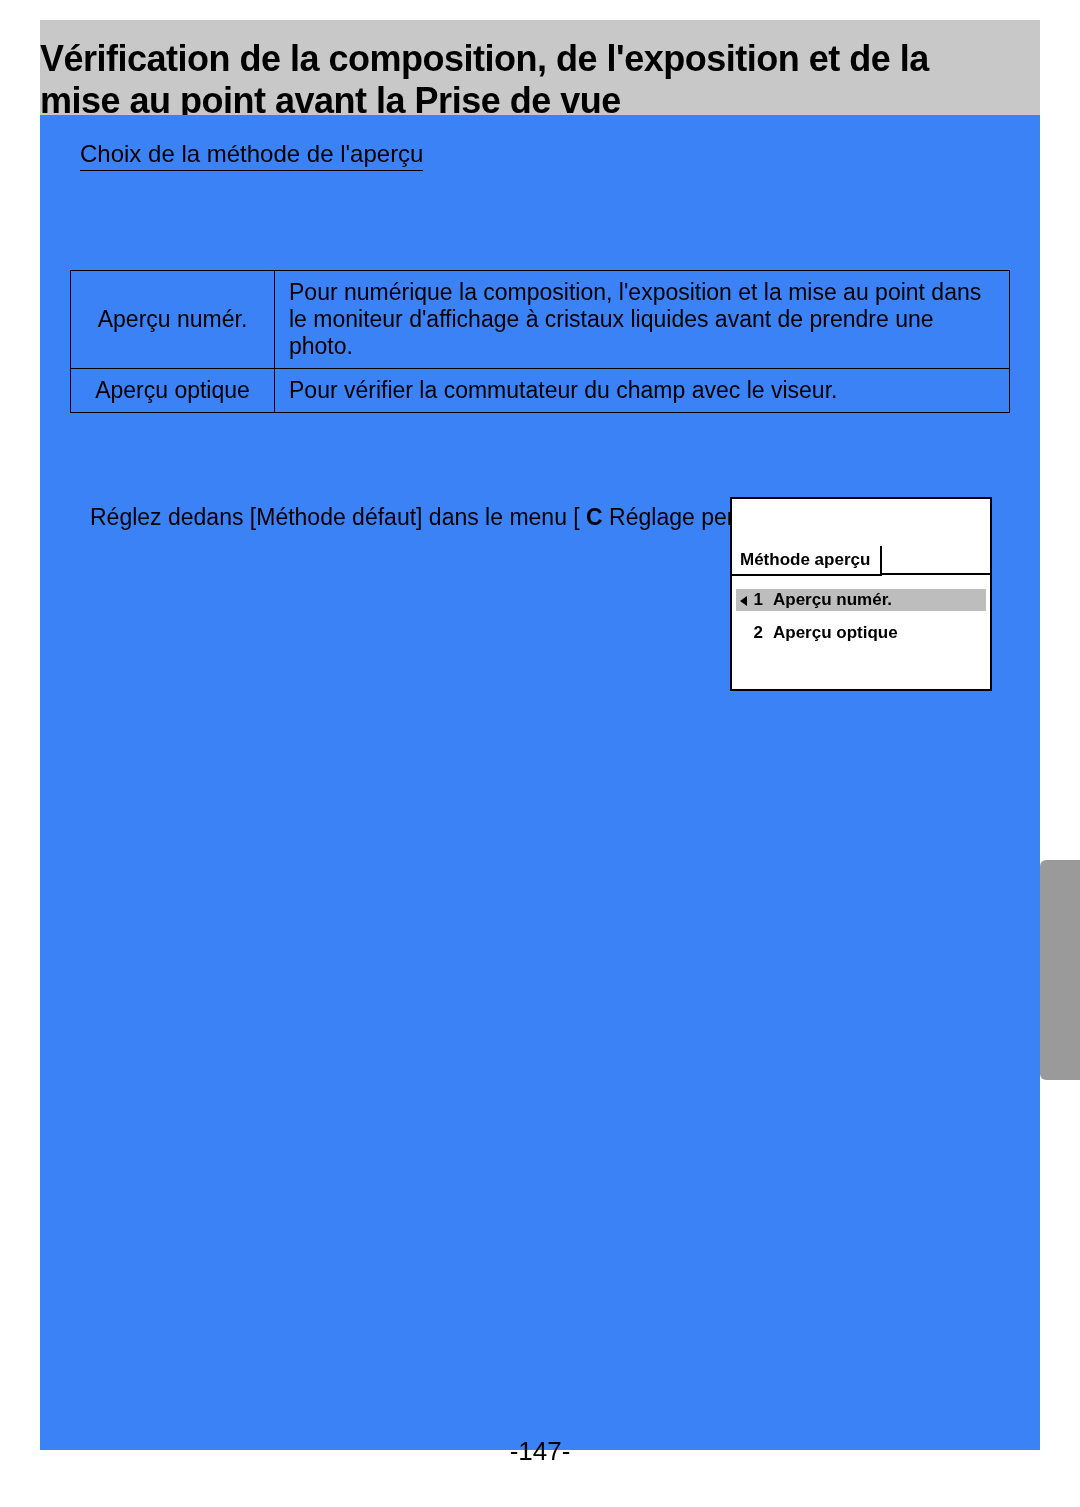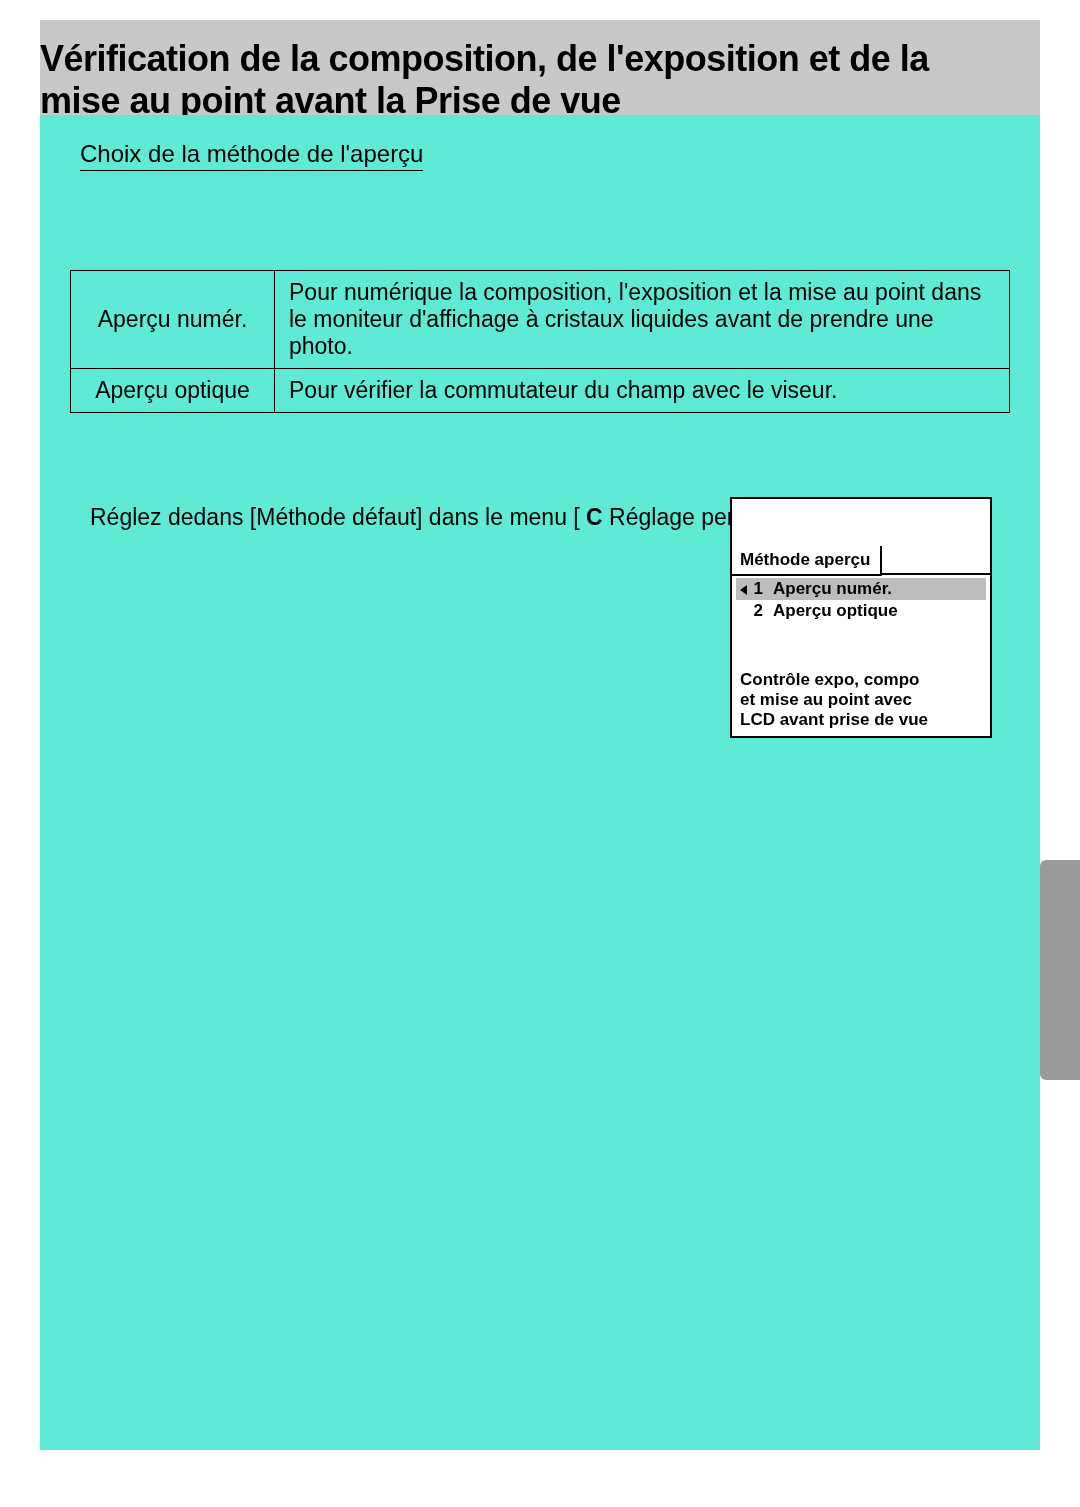--- a/index.html
+++ b/index.html
@@ -40,21 +40,21 @@
     font-weight: bold;
     font-stretch: condensed;
     letter-spacing: -0.5px;
   }
   .white-body {
     position: absolute;
     top: 95px;
     left: 0;
     width: 1000px;
     height: 1335px;
-    background: #5eead4;
+    background: #3b82f6;
   }
   .section-label {
     position: absolute;
     top: 25px;
     left: 40px;
     font-size: 24px;
     border-bottom: 1px solid #000;
     padding-bottom: 2px;
   }
   .bullet-block {
@@ -163,21 +163,21 @@
   }
   .menu-items {
     padding: 3px 0 3px 0;
   }
   .menu-item {
     padding: 1px 8px 1px 8px;
     white-space: nowrap;
   }
   .menu-item.selected {
     background: #bdbdbd;
-    margin: 0 4px;
+    margin: 11px 4px;
     padding-left: 4px;
     padding-right: 4px;
   }
   .menu-item .arrow {
     display: inline-block;
     width: 0;
     height: 0;
     border-top: 5px solid transparent;
     border-bottom: 5px solid transparent;
     border-right: 7px solid #000;
@@ -259,26 +259,22 @@
         </div>
         <div class="menu-items">
           <div class="menu-item selected">
             <span class="arrow"></span><span class="menu-num">1</span><span>Aperçu numér.</span>
           </div>
           <div class="menu-item">
             <span style="display:inline-block; width:9px;"></span><span class="menu-num">2</span><span>Aperçu optique</span>
           </div>
           <div class="menu-gap"></div>
         </div>
-        <div class="menu-desc">
-          <div>Contrôle expo, compo</div>
-          <div>et mise au point avec</div>
-          <div>LCD avant prise de vue</div>
-        </div>
       </div>
 
     </div>
   </div>
 
   <div class="side-tab"></div>
 
+  <div class="page-number">-147-</div>
 
 </div>
 
 </body></html>

